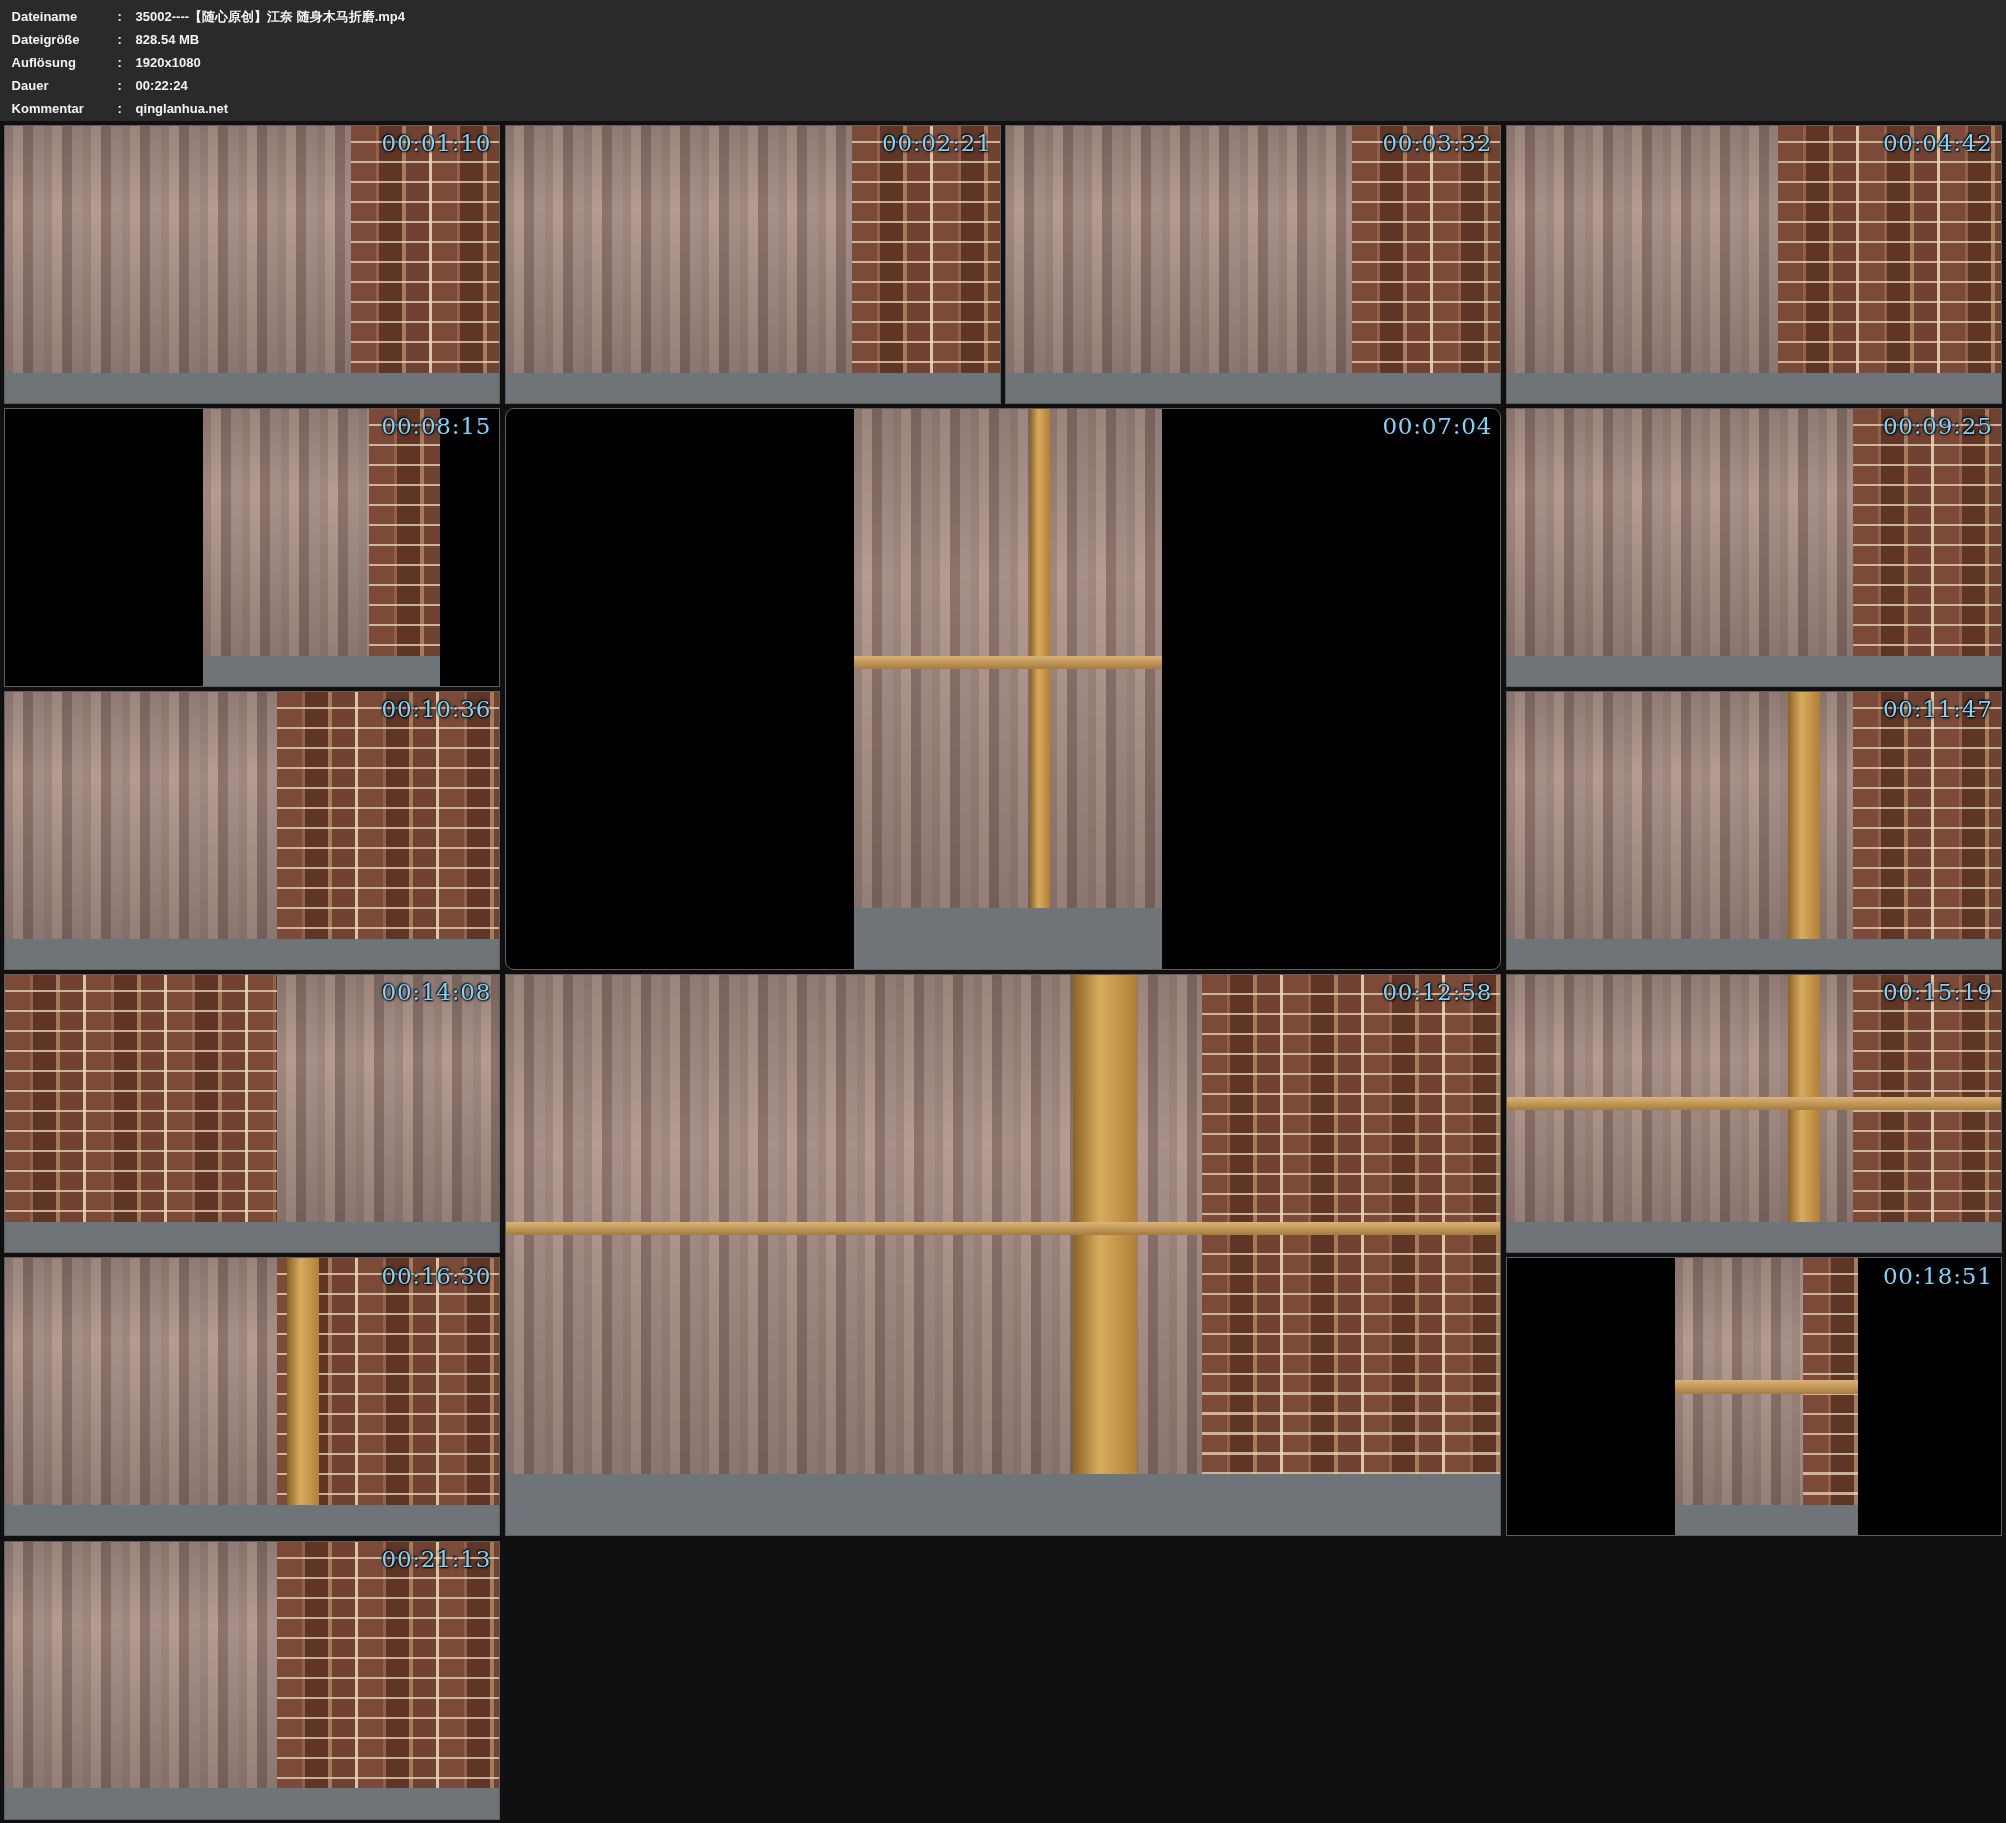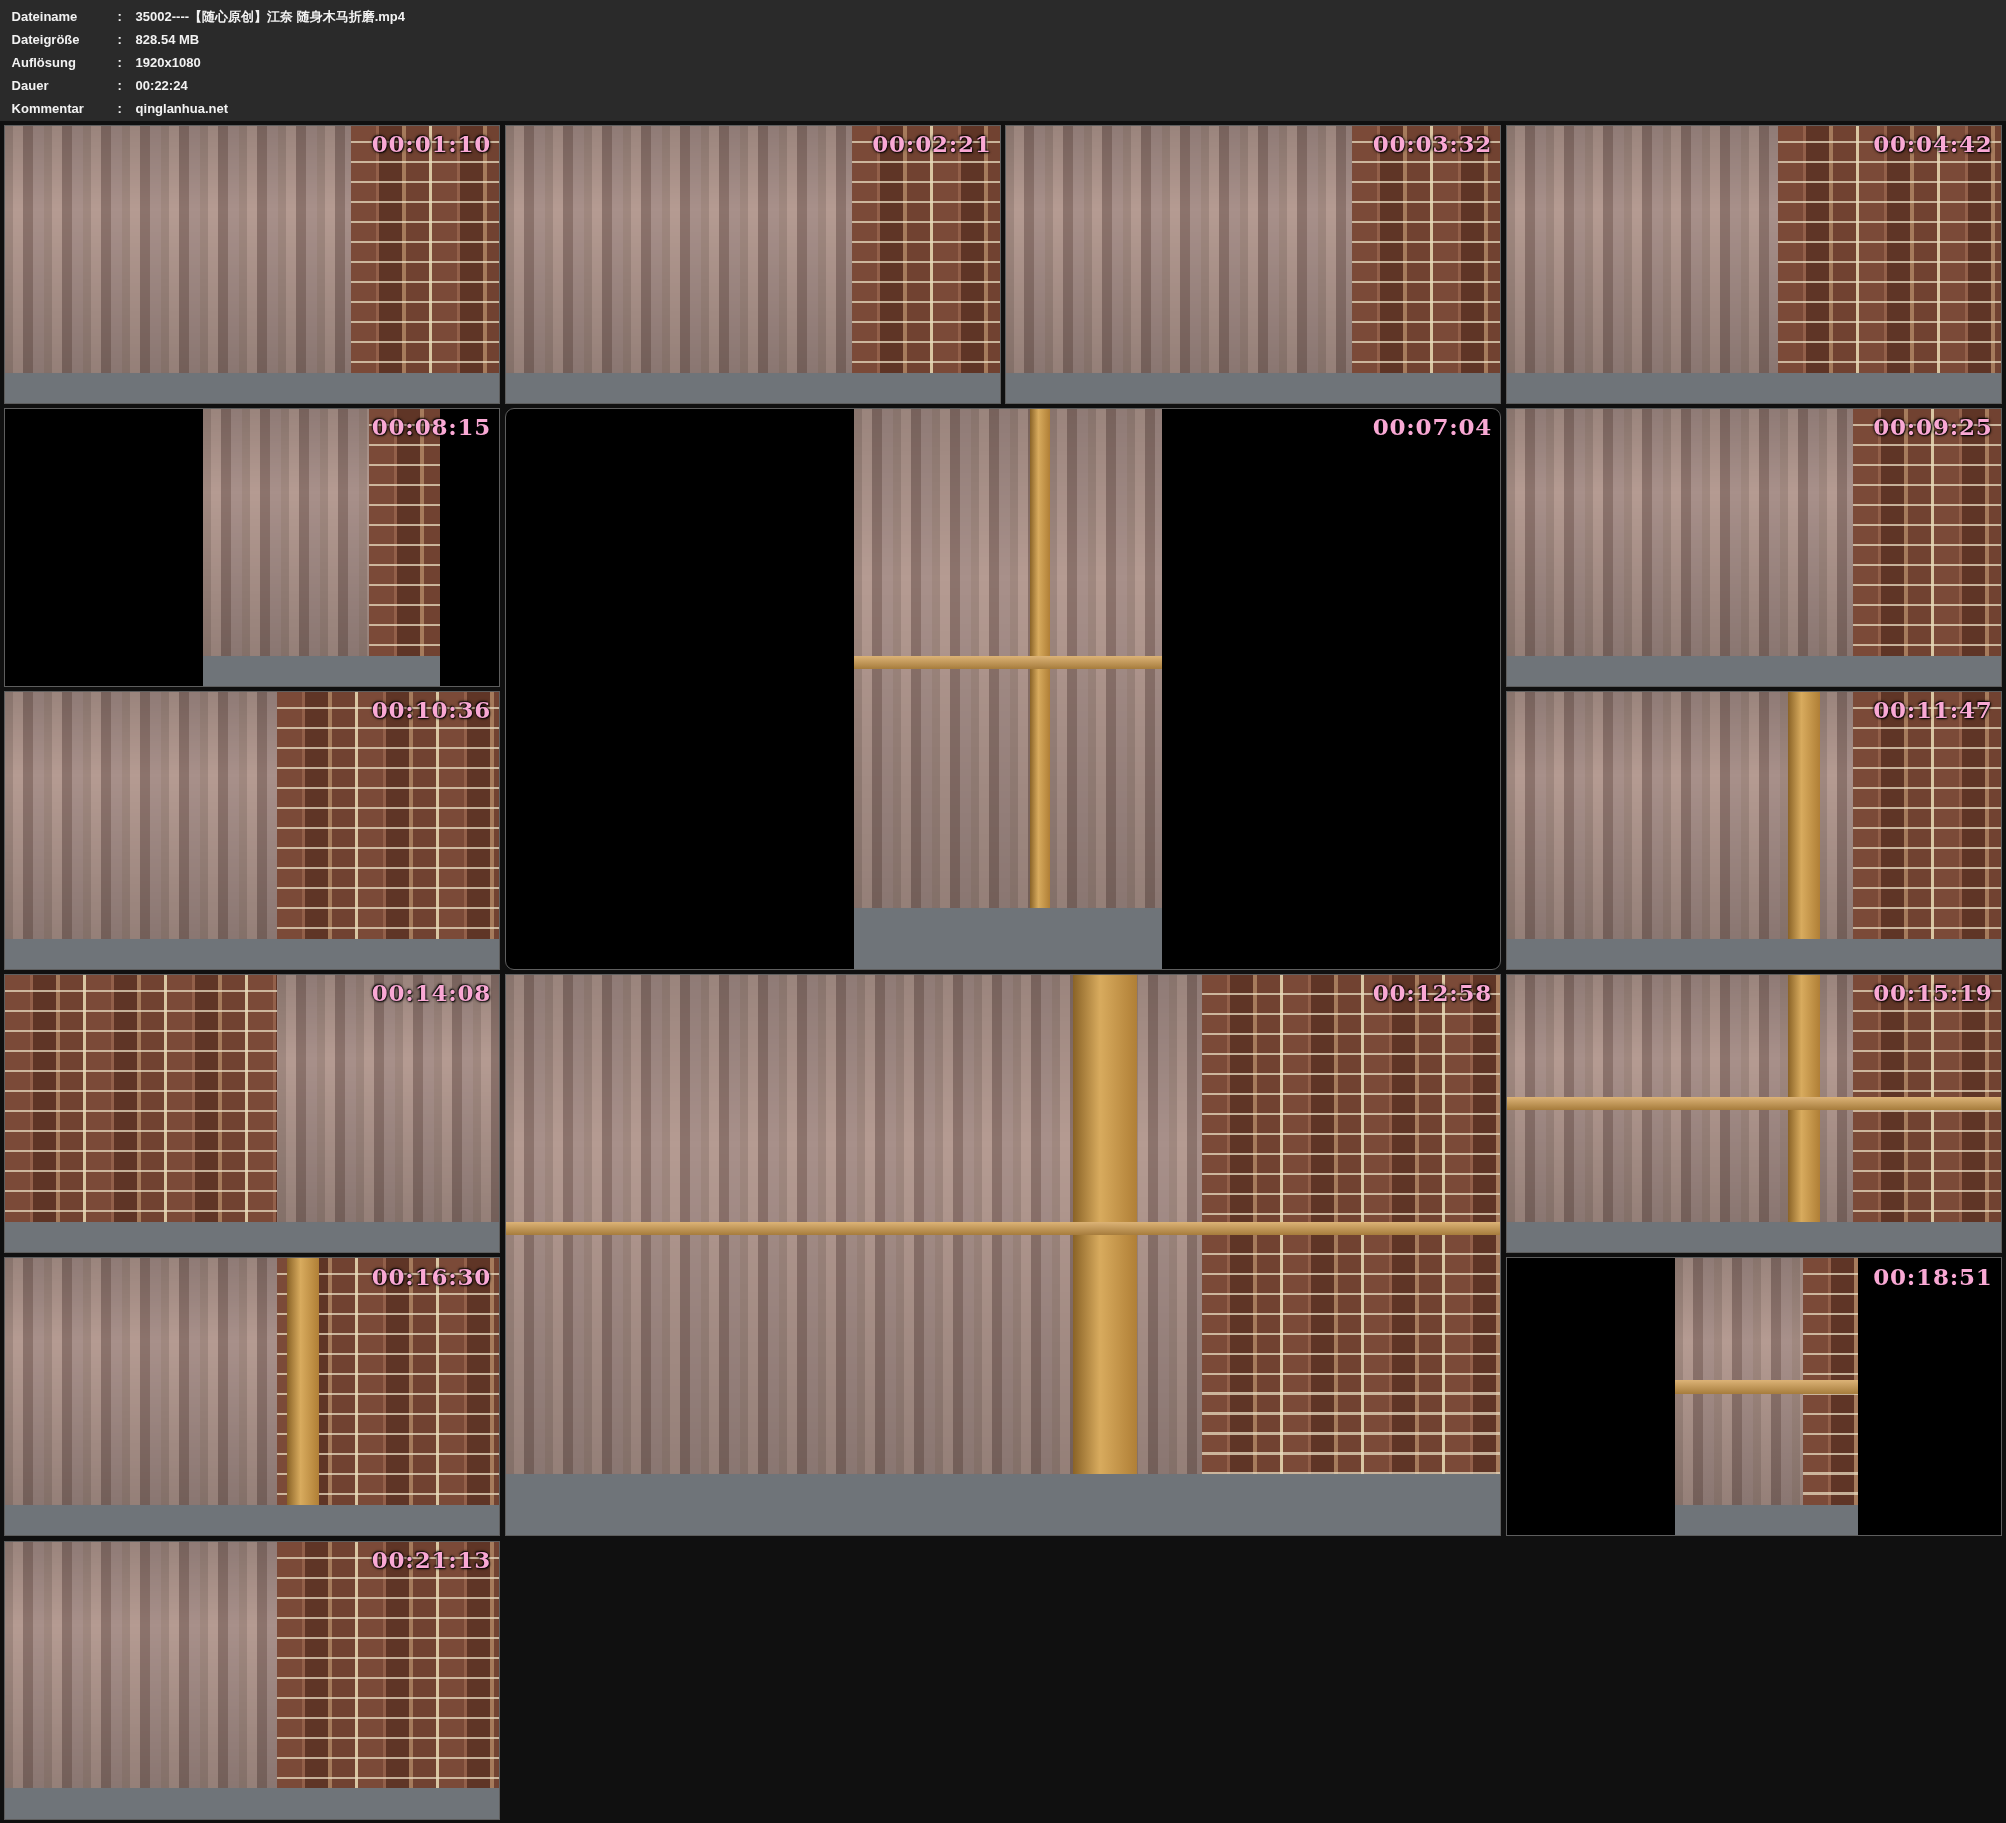--- a/index.html
+++ b/index.html
@@ -65,24 +65,23 @@
   
   .pv .scene{right:auto;}
   .pv-c33 .scene{left:35%;width:31%;}
   .pv-c48 .scene{left:40%;width:48%;}
   .pv-l66 .scene{left:0;width:66%;}
   .pv-c37 .scene{left:34%;width:37%;}
 
   
   .ts{
     position:absolute;top:4.1px;right:8.3px;
-    font-family:"DejaVu Serif",serif;font-size:23px;color:#f9a8d4;
+    font-family:"DejaVu Serif",serif;font-size:23px;color:#7dd3fc;
     text-shadow:0.8px 0.8px 1.7px #000,-0.8px -0.8px 1.7px #000,0 0 3.3px rgba(0,0,0,.8);
     letter-spacing:0.8px;
-    font-weight:bold;
   }
 </style>
 </head>
 <body>
 
 <header class="meta-header">
   <div class="meta-row">
     <span class="meta-label">Dateiname</span>
     <span class="meta-colon">:</span>
     <span class="meta-value">35002----【随心原创】江奈 随身木马折磨.mp4</span>

